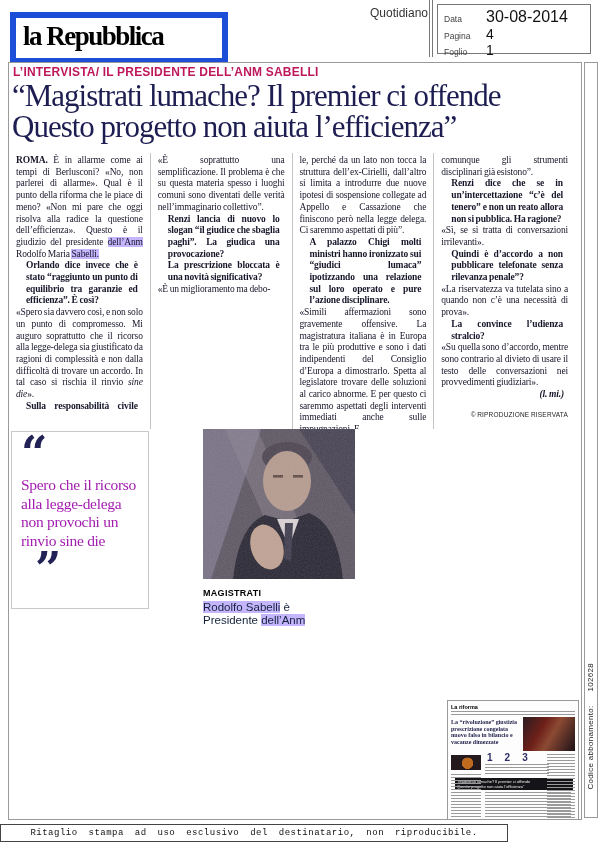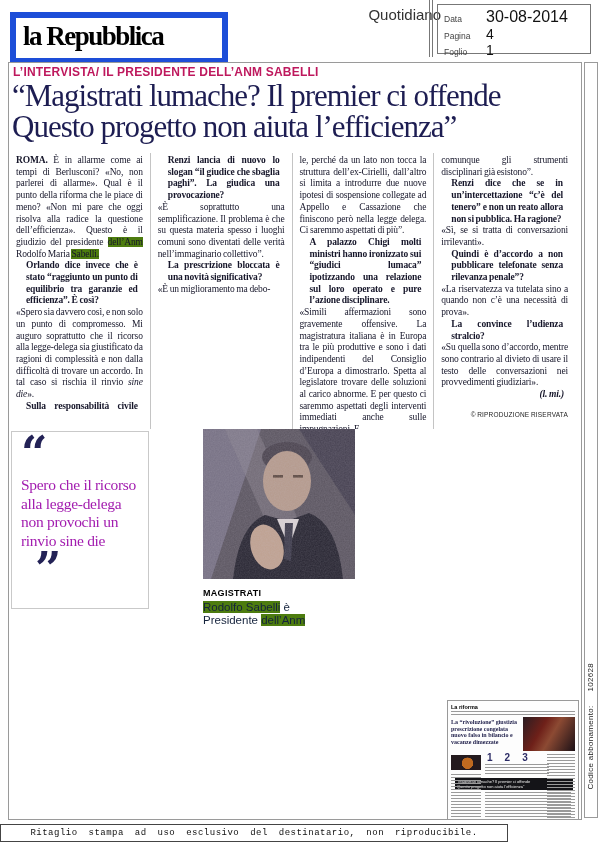--- a/index.html
+++ b/index.html
@@ -3,22 +3,22 @@
 <meta charset="utf-8">
 <style>
   html,body{margin:0;padding:0;background:#fff;}
   #page{position:relative;width:600px;height:846px;background:#fff;overflow:hidden;
         font-family:"Liberation Sans",sans-serif;color:#111;}
 
   
   .logo-box{position:absolute;left:10px;top:12px;width:206px;height:40px;border:6px solid #1d4ed8;}
   .logo-text{font-family:"Liberation Serif",serif;font-weight:bold;font-size:27px;
              letter-spacing:-1.5px;color:#000;padding:3px 0 0 7px;}
-  .quotidiano{position:absolute;left:337px;top:6px;width:104px;text-align:right;
-              font-size:15px;color:#333;}
+  .quotidiano{position:absolute;left:324px;top:6px;width:104px;text-align:right;
+              font-size:12px;color:#333;}
   .hdr-divider{position:absolute;left:429px;top:0;height:57px;width:2px;
                border-left:1px solid #777;border-right:1px solid #777;}
   .meta-box{position:absolute;left:437px;top:4px;width:154px;height:50px;border:1px solid #777;
             padding:3px 6px;box-sizing:border-box;}
   .meta-row{display:flex;align-items:baseline;}
   .meta-label{width:42px;font-size:8.5px;color:#444;}
   .meta-value{font-size:14px;color:#111;}
   .meta-row:first-child .meta-value{font-size:16px;}
 
   
@@ -36,21 +36,21 @@
   .col{flex:1 1 0;padding:2px 7px 0 7px;overflow:hidden;
        font-family:"Liberation Serif",serif;font-size:9.5px;line-height:11.7px;
        color:#16162a;letter-spacing:-0.15px;word-spacing:-0.5px;}
   .col + .col{border-left:1px solid #c4c4c4;}
   .para{margin:0;text-align:justify;}
   .para.q{font-weight:bold;padding:0 5px 0 10px;}
   .para.q.stretch{text-align-last:justify;}
   .para.sig{text-align:right;font-weight:bold;font-style:italic;padding-right:4px;}
   .para.copy{text-align:right;font-size:6.5px;letter-spacing:0.2px;color:#222;margin-top:8px;
              font-family:"Liberation Sans",sans-serif;}
-  .hl{background:#4d7c0f;}
+  .hl{background:#c4b5fd;}
   .b{font-weight:bold;}
   .i{font-style:italic;}
 
   
   .quote-box{position:absolute;left:2px;top:368px;width:138px;height:178px;
              border:1px solid #c9c9c9;box-sizing:border-box;padding:6px 9px;}
   .qmark{font-family:"DejaVu Serif",serif;font-weight:bold;font-size:46px;line-height:30px;
          color:#232256;}
   .qmark.close{margin-left:14px;}
   .quote-text{font-family:"Liberation Serif",serif;font-size:15.5px;line-height:18.5px;
@@ -135,22 +135,22 @@
     </div>
 
     <div class="columns">
         <div class="col">
           <p class="para body"><span class="b">ROMA.</span><span> È in allarme come ai tempi di Berlusconi? «No, non parlerei di allarme». Qual è il punto della riforma che le piace di meno? «Non mi pare che oggi risolva alla radice la questione dell’efficienza». Questo è il giudizio del presidente </span><span class="hl">dell’Anm</span><span> Rodolfo Maria </span><span class="hl">Sabelli.</span></p>
           <p class="para q"><span>Orlando dice invece che è stato “raggiunto un punto di equilibrio tra garanzie ed efficienza”. È così?</span></p>
           <p class="para body"><span>«Spero sia davvero così, e non solo un punto di compromesso. Mi auguro soprattutto che il ricorso alla legge-delega sia giustificato da ragioni di complessità e non dalla difficoltà di trovare un accordo. In tal caso si rischia il rinvio </span><span class="i">sine die</span><span>».</span></p>
           <p class="para q stretch"><span>Sulla responsabilità civile</span></p>
         </div>
         <div class="col">
+          <p class="para body"><span>«È soprattutto una semplificazione. Il problema è che su questa materia spesso i luoghi comuni sono diventati delle verità nell’immaginario collettivo”.</span></p>
           <p class="para q"><span>Renzi lancia di nuovo lo slogan “il giudice che sbaglia paghi”. La giudica una provocazione?</span></p>
-          <p class="para body"><span>«È soprattutto una semplificazione. Il problema è che su questa materia spesso i luoghi comuni sono diventati delle verità nell’immaginario collettivo”.</span></p>
           <p class="para q"><span>La prescrizione bloccata è una novità significativa?</span></p>
           <p class="para body"><span>«È un miglioramento ma debo-</span></p>
         </div>
         <div class="col">
           <p class="para body"><span>le, perché da un lato non tocca la struttura dell’ex-Cirielli, dall’altro si limita a introdurre due nuove ipotesi di sospensione collegate ad Appello e Cassazione che finiscono però nella legge delega. Ci saremmo aspettati di più”.</span></p>
           <p class="para q"><span>A palazzo Chigi molti ministri hanno ironizzato sui “giudici lumaca” ipotizzando una relazione sul loro operato e pure l’azione disciplinare.</span></p>
           <p class="para body"><span>«Simili affermazioni sono gravemente offensive. La magistratura italiana è in Europa tra le più produttive e sono i dati indipendenti del Consiglio d’Europa a dimostrarlo. Spetta al legislatore trovare delle soluzioni al carico abnorme. E per questo ci saremmo aspettati degli interventi immediati anche sulle impugnazioni. E</span></p>
         </div>
         <div class="col">
           <p class="para body"><span>comunque gli strumenti disciplinari già esistono”.</span></p>

